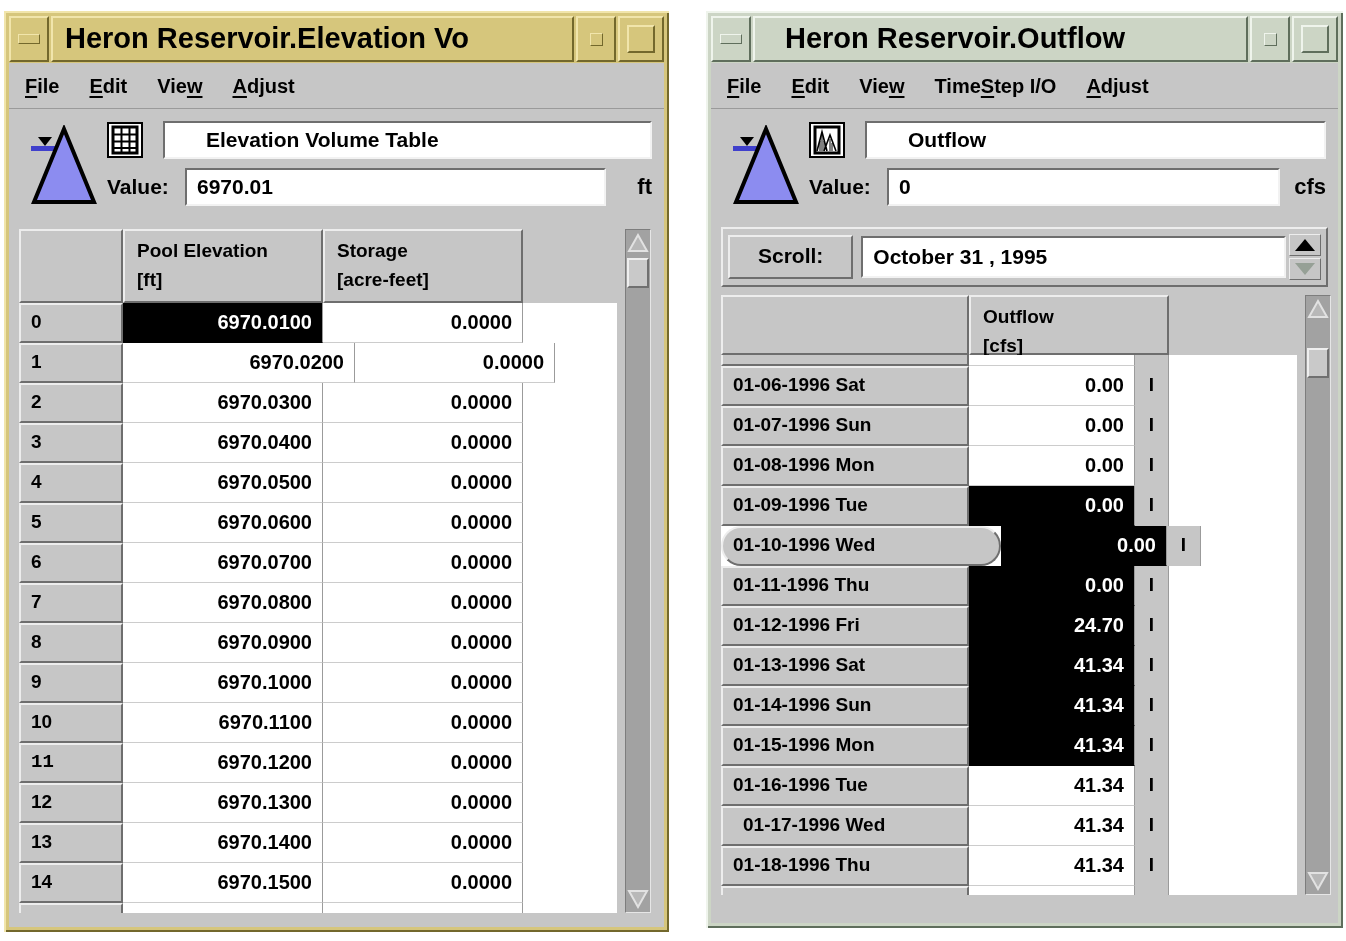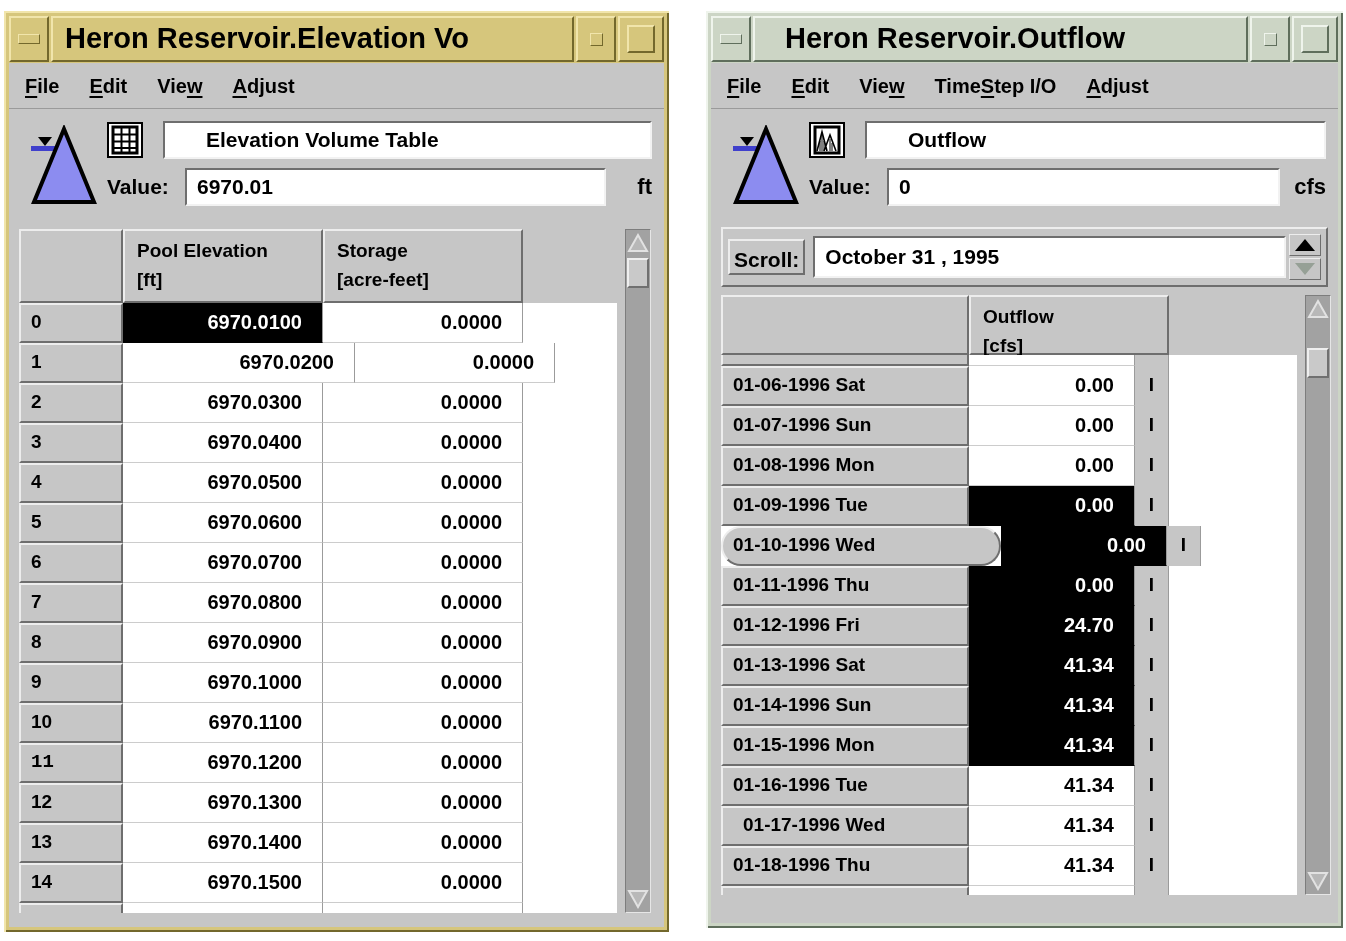--- a/index.html
+++ b/index.html
@@ -42,21 +42,21 @@
          box-sizing:border-box;height:38px;line-height:34px;font-size:21px;padding-left:10px;
          white-space:nowrap;overflow:hidden;}
   .name-field{flex:1;margin-left:20px;padding-left:41px;}
   .value-label{width:78px;flex:none;font-size:21px;}
   .value-field{flex:1;}
   .unit-label{width:46px;flex:none;text-align:right;font-size:22px;}
 
   
   .scroll-row{margin:6px 10px 0 10px;flex:none;display:flex;align-items:center;padding:5px;
       border:2px solid;border-color:#ededed #6e6e6e #6e6e6e #ededed;}
-  .scroll-btn{height:36px;line-height:38px;padding:0 4px;font-size:21px;background:var(--gray);
+  .scroll-btn{height:44px;line-height:38px;padding:0 28px;font-size:21px;background:var(--gray);
       border:2px solid;border-color:#ededed #6e6e6e #6e6e6e #ededed;box-sizing:border-box;}
   .date-field{flex:1;margin-left:8px;height:42px;line-height:38px;}
   .spinner{width:32px;margin-left:3px;flex:none;display:flex;flex-direction:column;gap:2px;}
   .spin-btn{height:20px;display:flex;align-items:center;justify-content:center;background:var(--gray);
       border:1px solid;border-color:#ededed #6e6e6e #6e6e6e #ededed;}
 
   
   .table-area{flex:1;display:flex;align-items:flex-start;padding:8px 6px 0 10px;overflow:hidden;}
   .grid{flex:none;}
   .grid-header{display:flex;}
@@ -64,21 +64,21 @@
          border-color:#ededed #6e6e6e #6e6e6e #ededed;padding:5px 0 0 12px;
          font-size:19px;line-height:29px;}
   .hcorner{padding:0;}
   .hfiller{background:var(--gray);}
   .tbody{overflow:hidden;background:#fff;}
   .trow{display:flex;height:40px;}
   .rlabel{box-sizing:border-box;background:var(--gray);border:2px solid;
           border-color:#ededed #6e6e6e #6e6e6e #ededed;font-size:19px;line-height:34px;
           padding-left:10px;white-space:nowrap;overflow:hidden;flex:none;}
   .dcell{box-sizing:border-box;background:#fff;border-right:1px solid #9b9b9b;border-bottom:1px solid #cccccc;
-         text-align:right;padding-right:20px;font-size:20px;line-height:38px;flex:none;}
+         text-align:right;padding-right:10px;font-size:20px;line-height:38px;flex:none;}
   .dcell.sel{background:var(--sel-bg);color:var(--sel-fg);border-bottom-color:var(--sel-bg);}
   .fcell{box-sizing:border-box;background:var(--gray);border-right:1px solid #9b9b9b;
          text-align:center;font-size:19px;line-height:38px;flex:none;}
   .rfiller{flex:1;background:#fff;}
 
   
   .vscroll{width:26px;margin-left:8px;flex:none;display:flex;flex-direction:column;
            background:var(--trough);border:1px solid;border-color:#7d7d7d #e6e6e6 #e6e6e6 #7d7d7d;box-sizing:border-box;}
   .sb-btn{height:26px;flex:none;display:flex;align-items:center;justify-content:center;}
   .sb-trough{flex:1;position:relative;}

